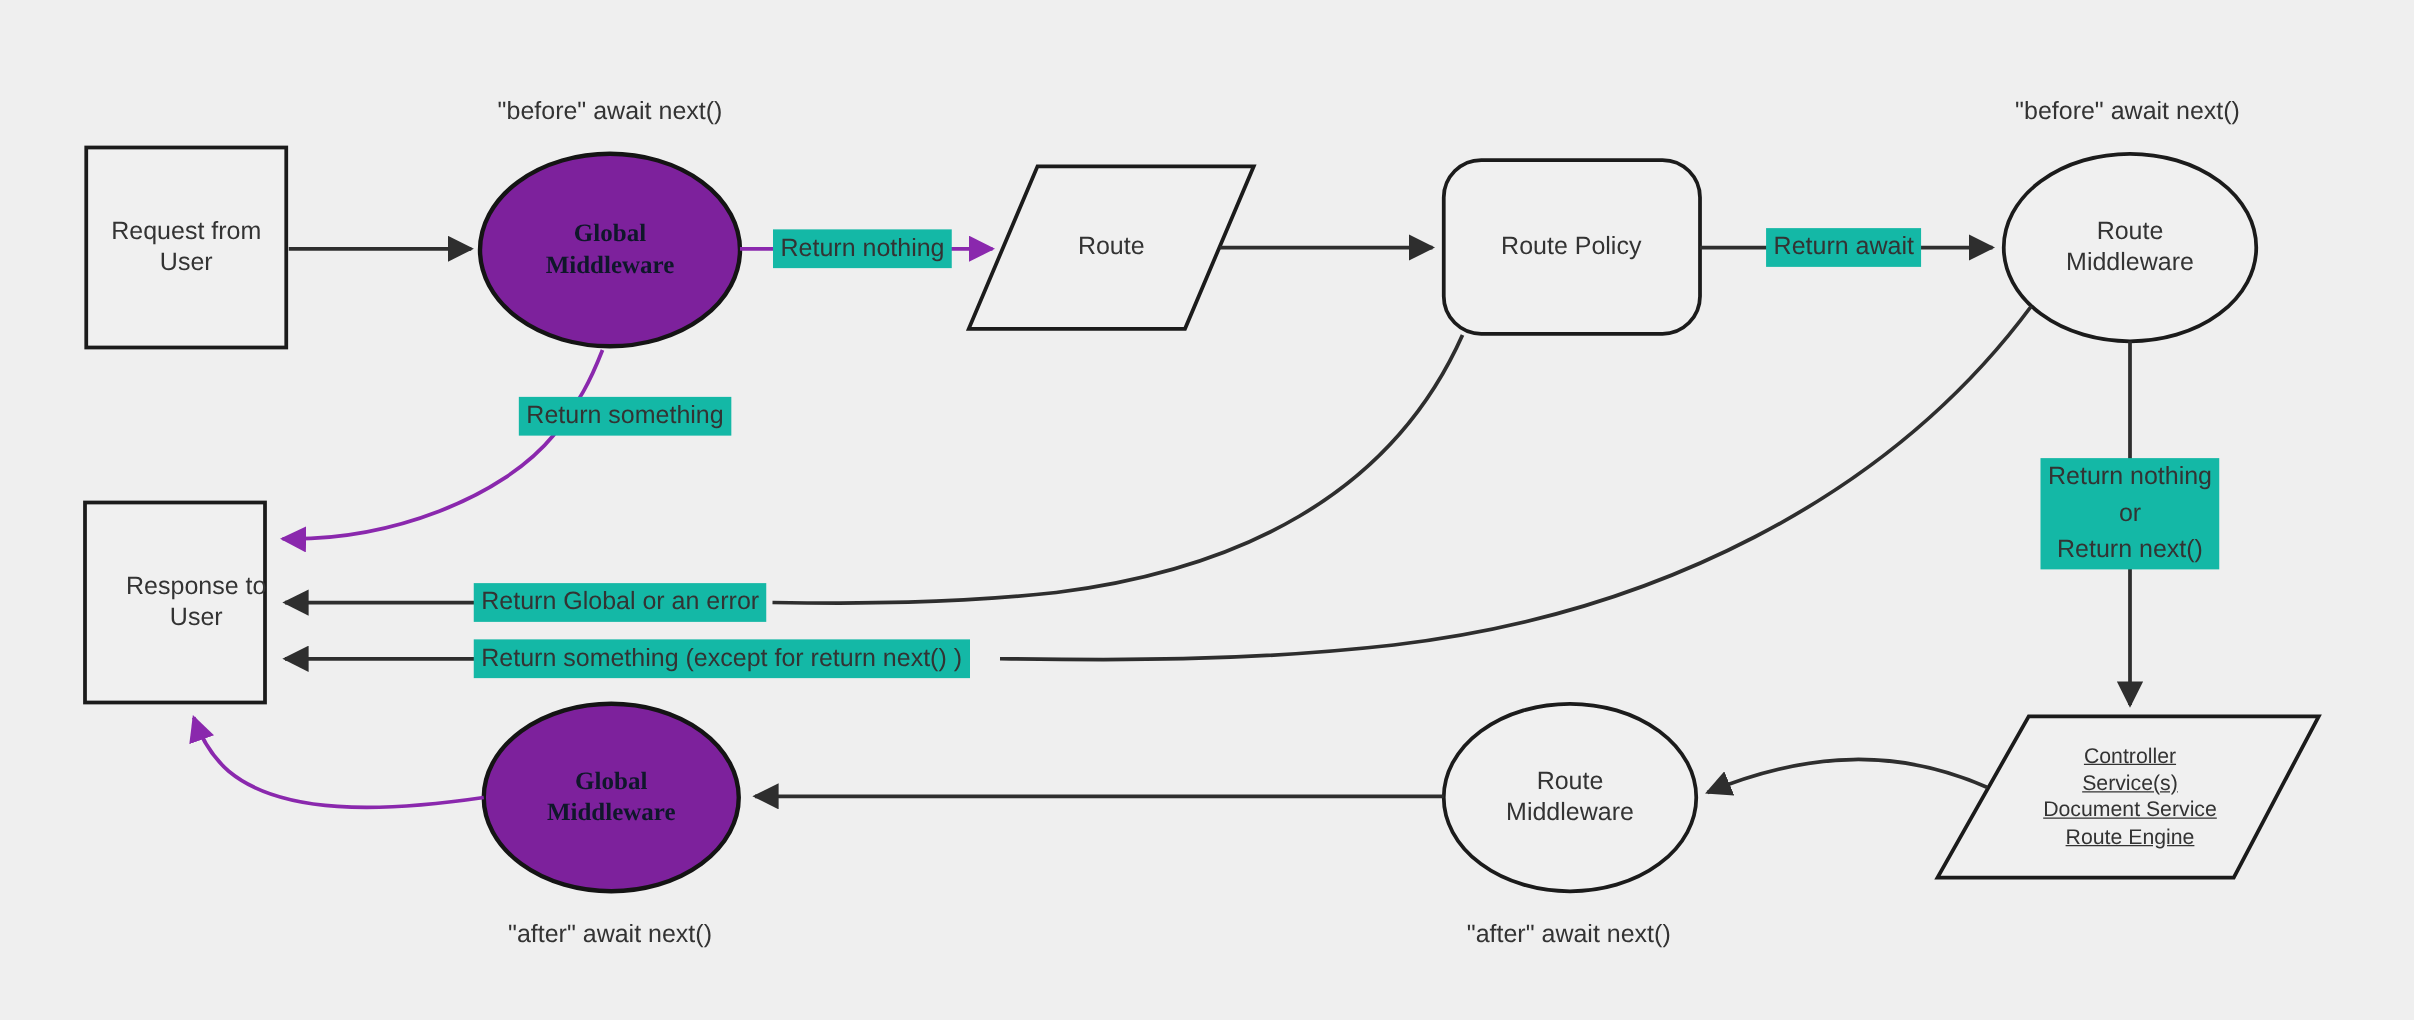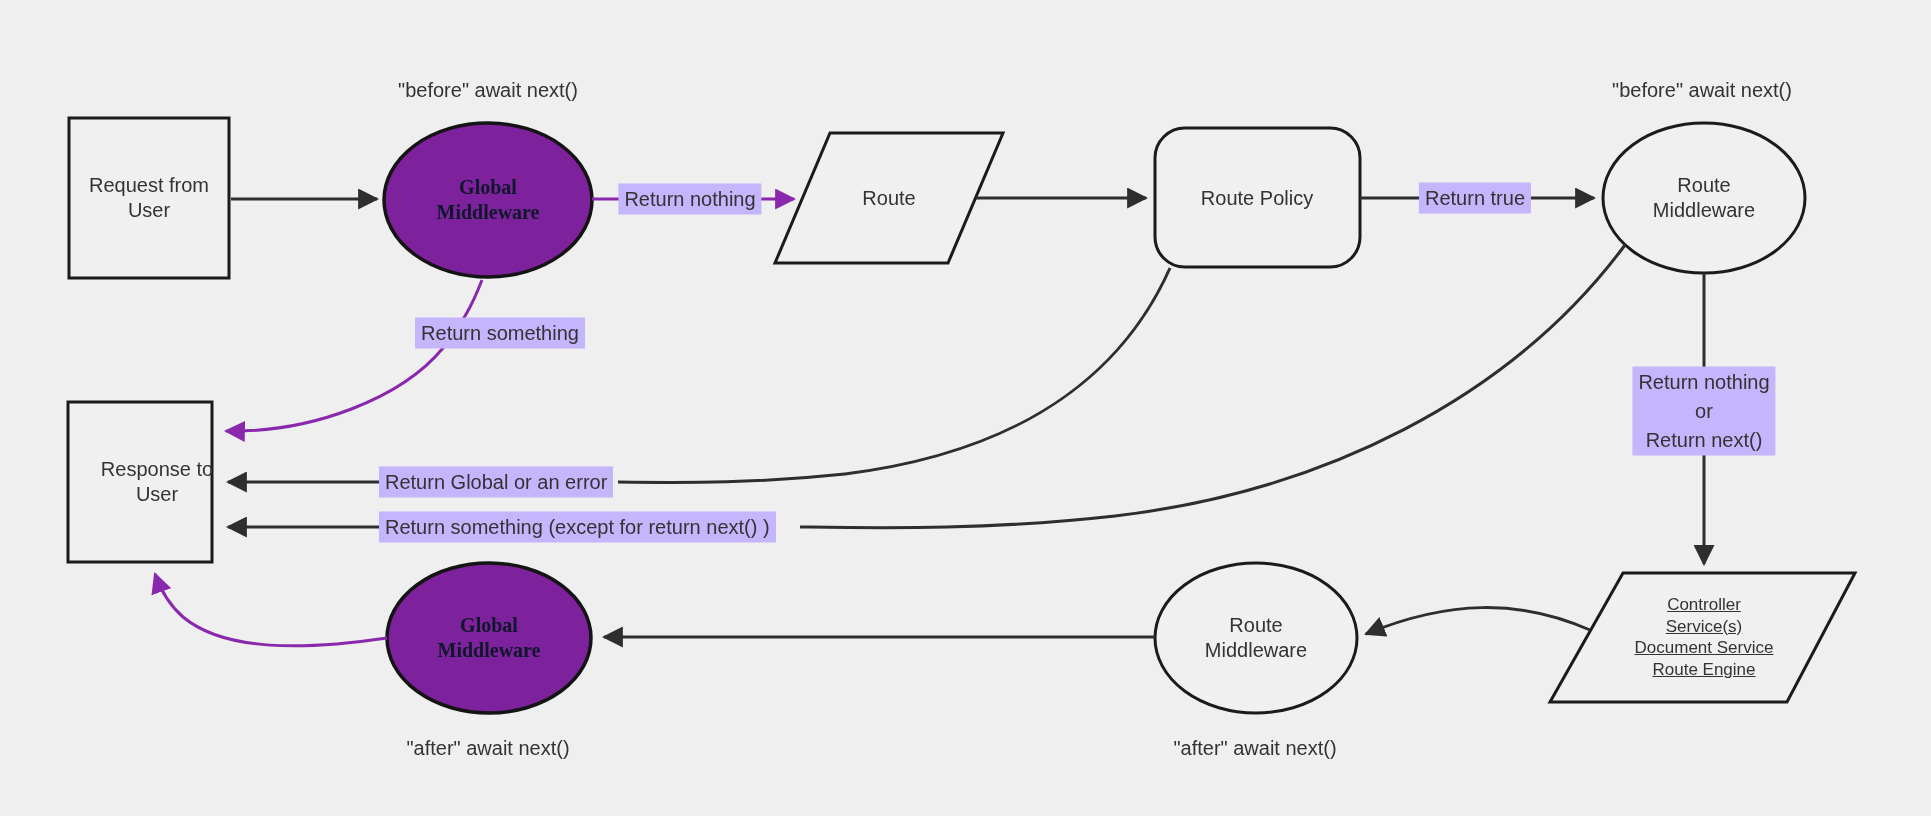--- a/index.html
+++ b/index.html
@@ -28,21 +28,21 @@
     font-size: 20px;
     line-height: 1.25;
     white-space: normal;
   }
   .node-label { pointer-events: none; }
   .white-bold { color: #0f172a; font-weight: bold; font-family: Liberation Serif, serif; }
   .purple-text { color: #8a28ad; }
   .edge-label {
     position: absolute;
     transform: translate(-50%, -50%);
-    background: #c4b5fd;
+    background: #14b8a6;
     padding: 1px 6px;
     font-size: 20px;
     color: #333333;
     white-space: nowrap;
     text-align: center;
     line-height: 1.45;
   }
   .left-anchor { transform: translate(0, -50%); }
   .no-bg { background: transparent; }
   .small-lines { font-size: 17px; line-height: 21.5px; text-decoration: underline; }
@@ -97,21 +97,21 @@
     <div>Service(s)</div>
     <div>Document Service</div>
     <div>Route Engine</div>
   </div>
   <div class="lbl node-label" style="left:1256px; top:638px; width:125px;">Route Middleware</div>
   <div class="lbl node-label white-bold" style="left:489px; top:638px; width:150px;">Global Middleware</div>
   <div class="lbl node-label" style="left:157px; top:482px; width:125px;">Response to User</div>
 
   <div class="edge-label no-bg purple-text" style="left:488px; top:90px;">"before" await next()</div>
   <div class="edge-label purple-text" style="left:690px; top:199px;">Return nothing</div>
-  <div class="edge-label" style="left:1475px; top:198px;">Return true</div>
+  <div class="edge-label" style="left:1475px; top:198px;">Return await</div>
   <div class="edge-label no-bg" style="left:1702px; top:90px;">"before" await next()</div>
   <div class="edge-label" style="left:1704px; top:411px;">
     <div>Return nothing</div>
     <div>or</div>
     <div>Return next()</div>
   </div>
   <div class="edge-label purple-text" style="left:476px; top:333px;margin-left:24px;">Return something</div>
   <div class="edge-label left-anchor" style="left:379px; top:482px;">Return Global or an error</div>
   <div class="edge-label left-anchor" style="left:379px; top:527px;">Return something (except for return next() )</div>
   <div class="edge-label no-bg purple-text" style="left:488px; top:748px;">"after" await next()</div>

